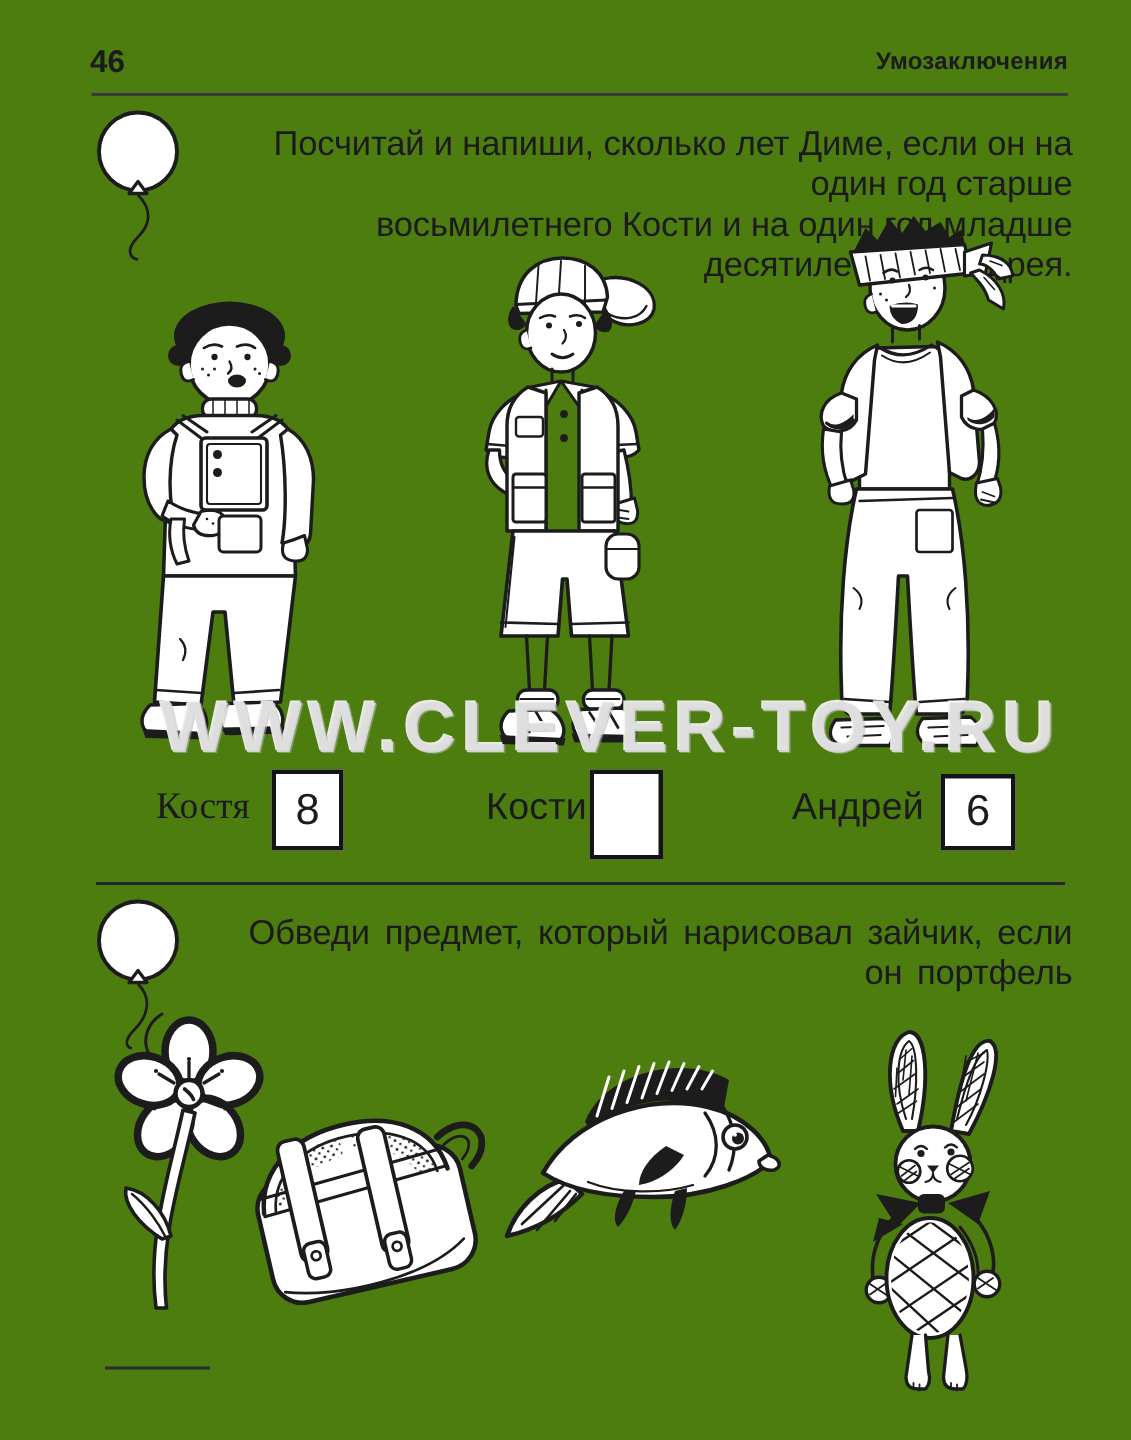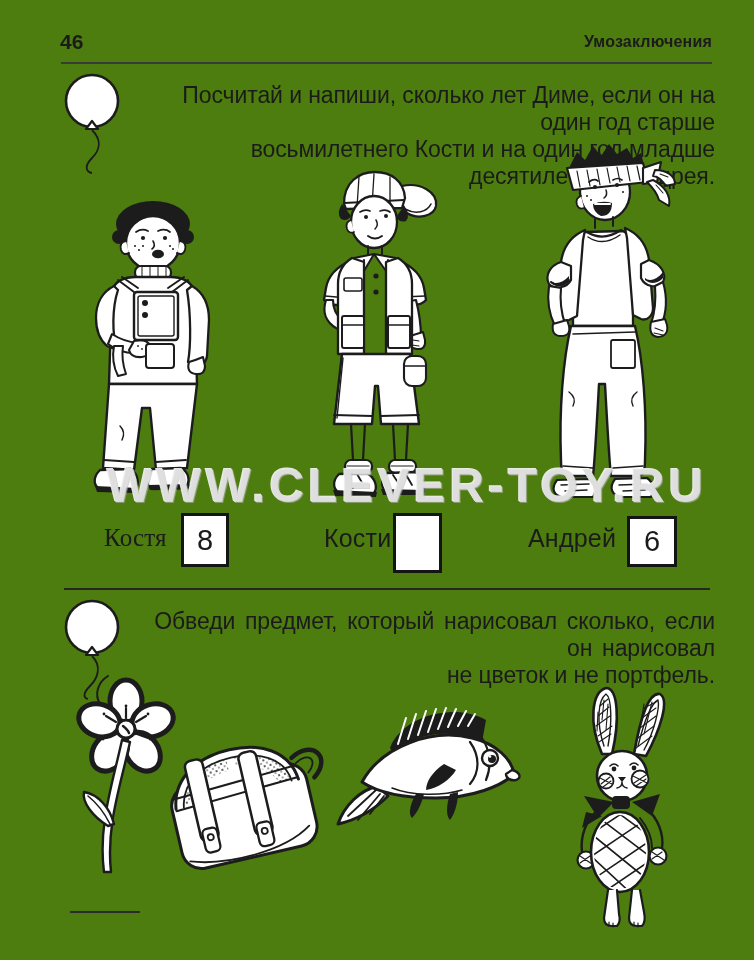--- a/index.html
+++ b/index.html
@@ -210,22 +210,21 @@
 
   <div class="abs" style="left:62px;top:598px;">
     <svg width="62" height="102" viewBox="0 0 62 102">
       <circle cx="30" cy="29" r="26" fill="#fff" stroke="#1c1c1c" stroke-width="2.6"></circle>
       <polygon points="24,57 36,57 30,49" fill="#fff" stroke="#1c1c1c" stroke-width="2.2" stroke-linejoin="round"></polygon>
       <path d="M30,58 C40,68 36,80 28,88 C20,96 22,100 26,101" fill="none" stroke="#1c1c1c" stroke-width="1.8"></path>
     </svg>
   </div>
 
   <div class="abs task-text task2-text">
-    <div class="jline">Обведи предмет, который нарисовал сколько, если он нарисовал</div>
-    <div>не цветок и не портфель.</div>
+    <div class="jline">Обведи предмет, который нарисовал зайчик, если он портфель</div>
   </div>
 
   <div class="abs" style="left:74px;top:674px;z-index:2;">
     <svg class="lineart" width="108" height="218" viewBox="0 0 108 218" fill="none" stroke-linecap="round" stroke-linejoin="round">
       <path d="M34,2 C24,8 20,20 26,30" stroke="#1c1c1c" stroke-width="2"></path>
       <ellipse cx="52" cy="27" rx="16" ry="21" transform="rotate(0 52 55)" fill="#fff" stroke="#1c1c1c" stroke-width="5"></ellipse>
       <ellipse cx="52" cy="27" rx="16" ry="21" transform="rotate(72 52 55)" fill="#fff" stroke="#1c1c1c" stroke-width="5"></ellipse>
       <ellipse cx="52" cy="27" rx="16" ry="21" transform="rotate(144 52 55)" fill="#fff" stroke="#1c1c1c" stroke-width="5"></ellipse>
       <ellipse cx="52" cy="27" rx="16" ry="21" transform="rotate(216 52 55)" fill="#fff" stroke="#1c1c1c" stroke-width="5"></ellipse>
       <ellipse cx="52" cy="27" rx="16" ry="21" transform="rotate(288 52 55)" fill="#fff" stroke="#1c1c1c" stroke-width="5"></ellipse>

